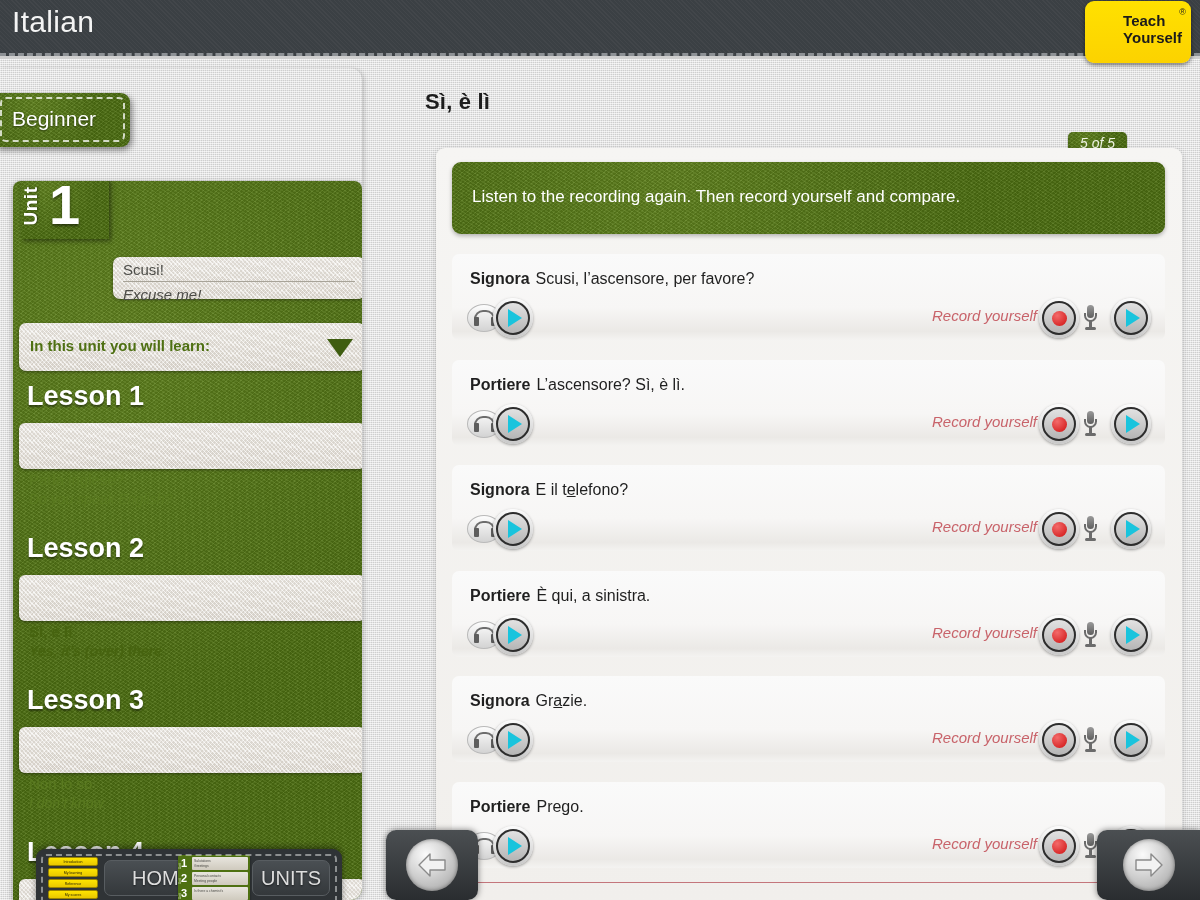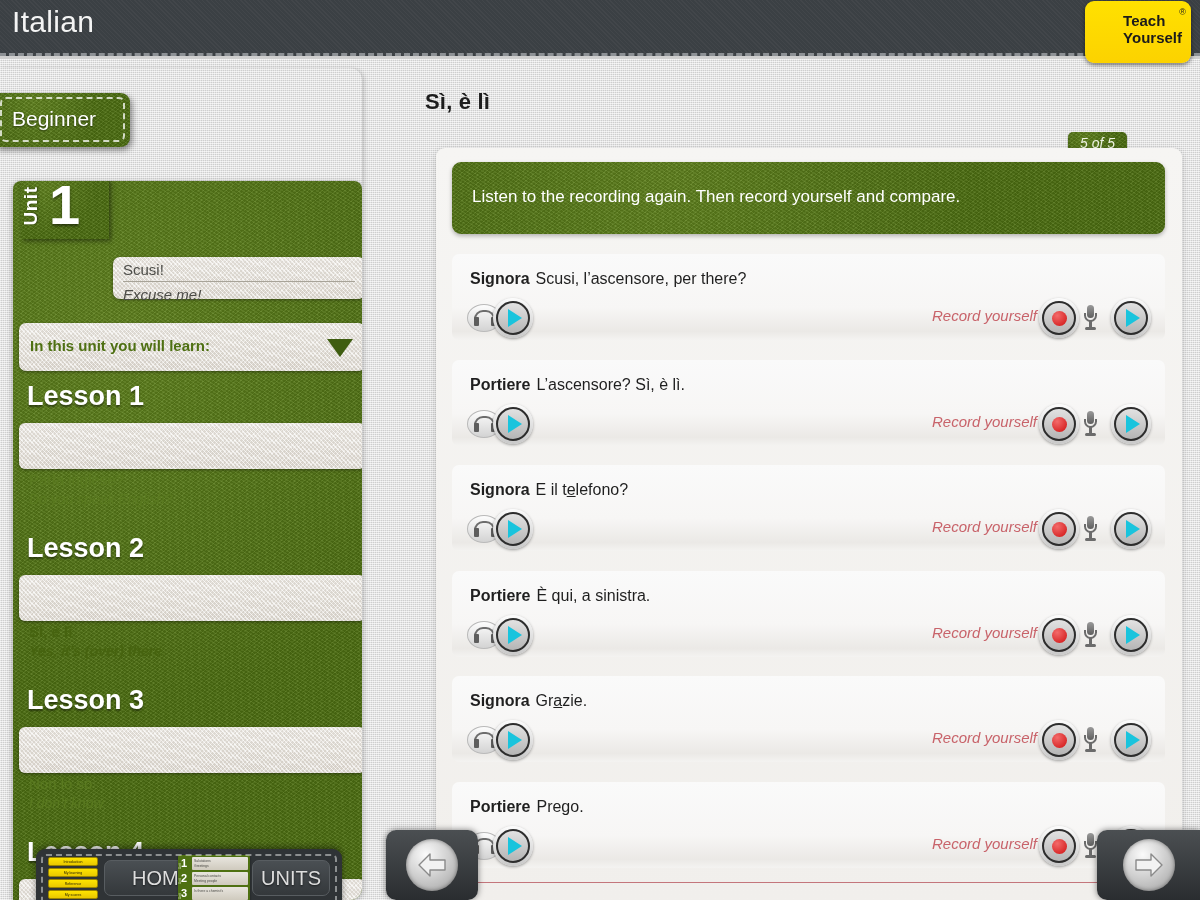--- a/index.html
+++ b/index.html
@@ -422,21 +422,21 @@
   </div>
 
   <div id="main">
     <div id="page-title">Sì, è lì</div>
     <div id="count-badge" class="grass">5 of 5</div>
 
     <div id="content-card">
       <div id="instruction" class="grass">Listen to the recording again. Then record yourself and compare.</div>
       <div id="dialogue-list">
           <div class="dlg-row" style="top: 106px;">
-            <div class="dlg-text"><b>Signora</b><span>Scusi, l’ascensore, per there?</span></div>
+            <div class="dlg-text"><b>Signora</b><span>Scusi, l’ascensore, per favore?</span></div>
             <div class="hp-group">
               <div class="headphone">
                 <div class="band"></div>
                 <div class="cup l"></div>
                 <div class="cup r"></div>
               </div>
               <div class="btn-round" style="left:26px;top:0">
                 <div class="glyph play-tri"></div>
               </div>
             </div>

